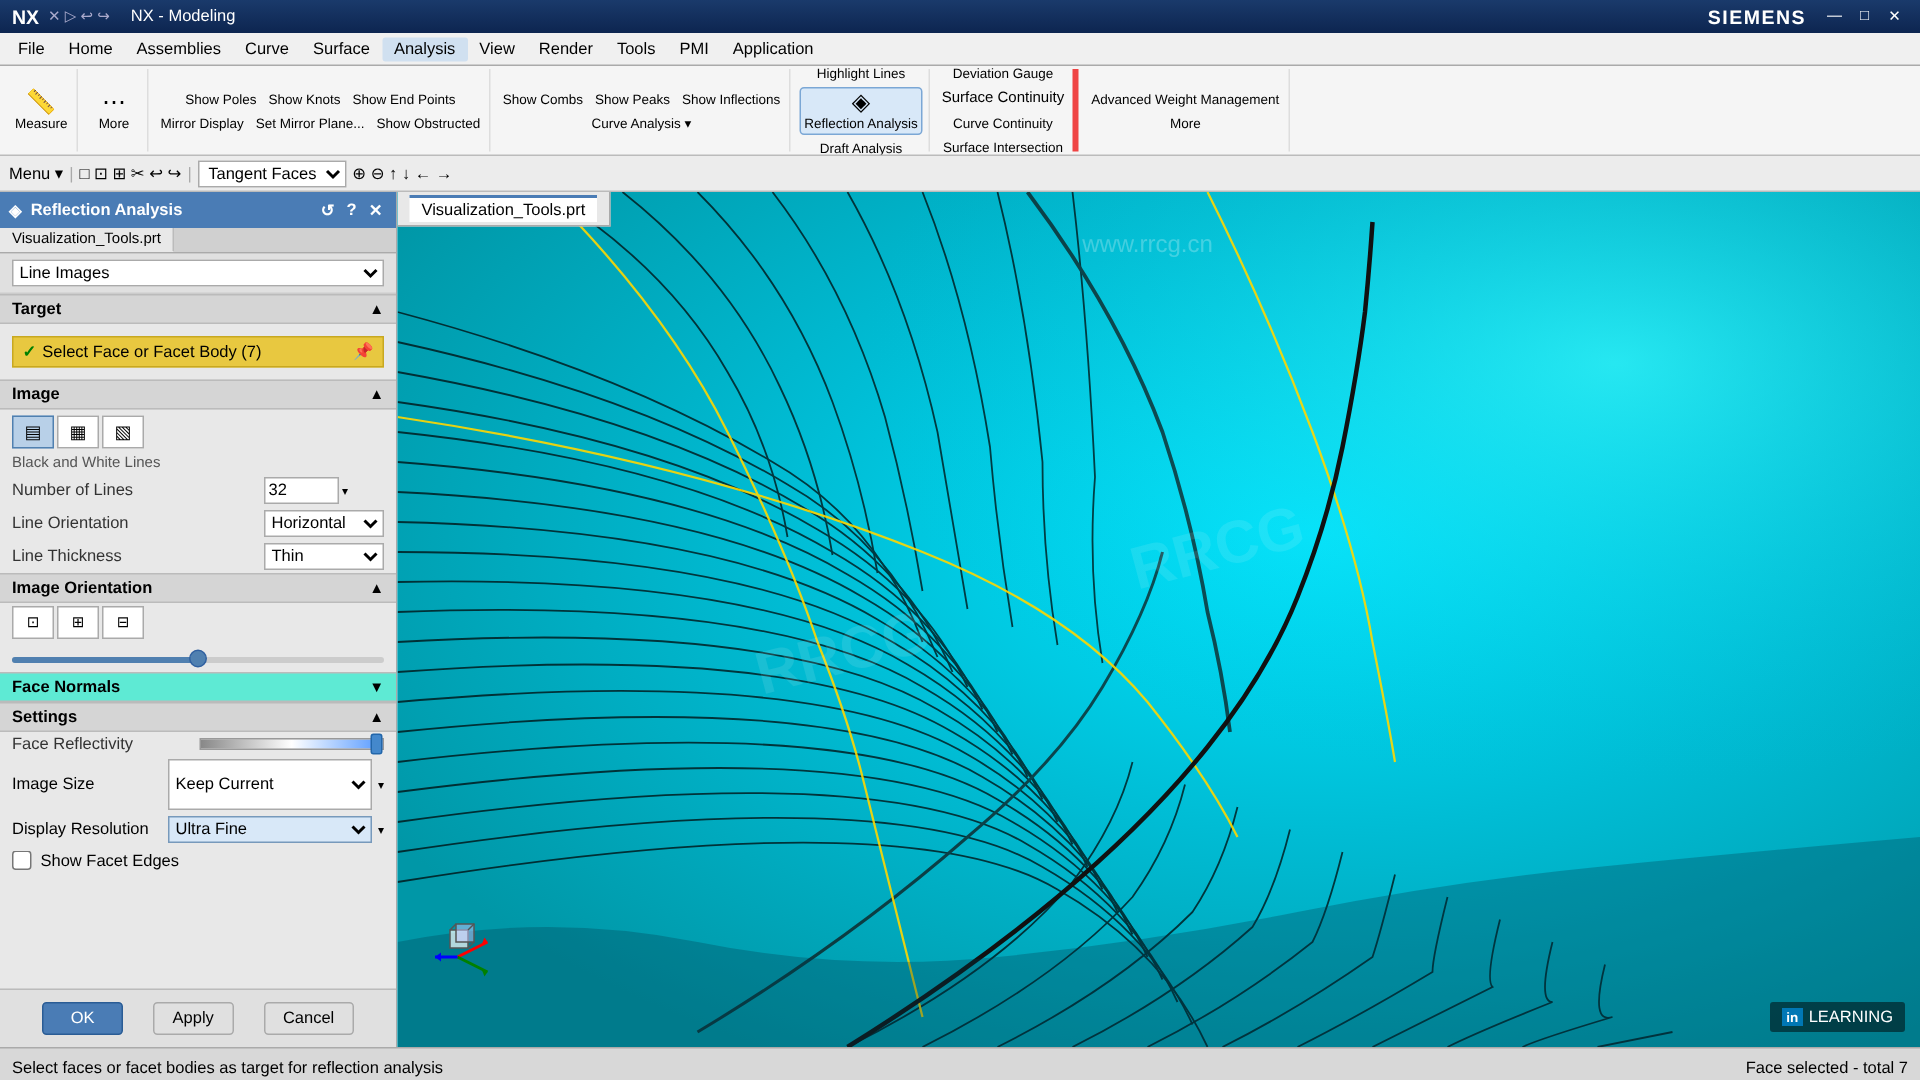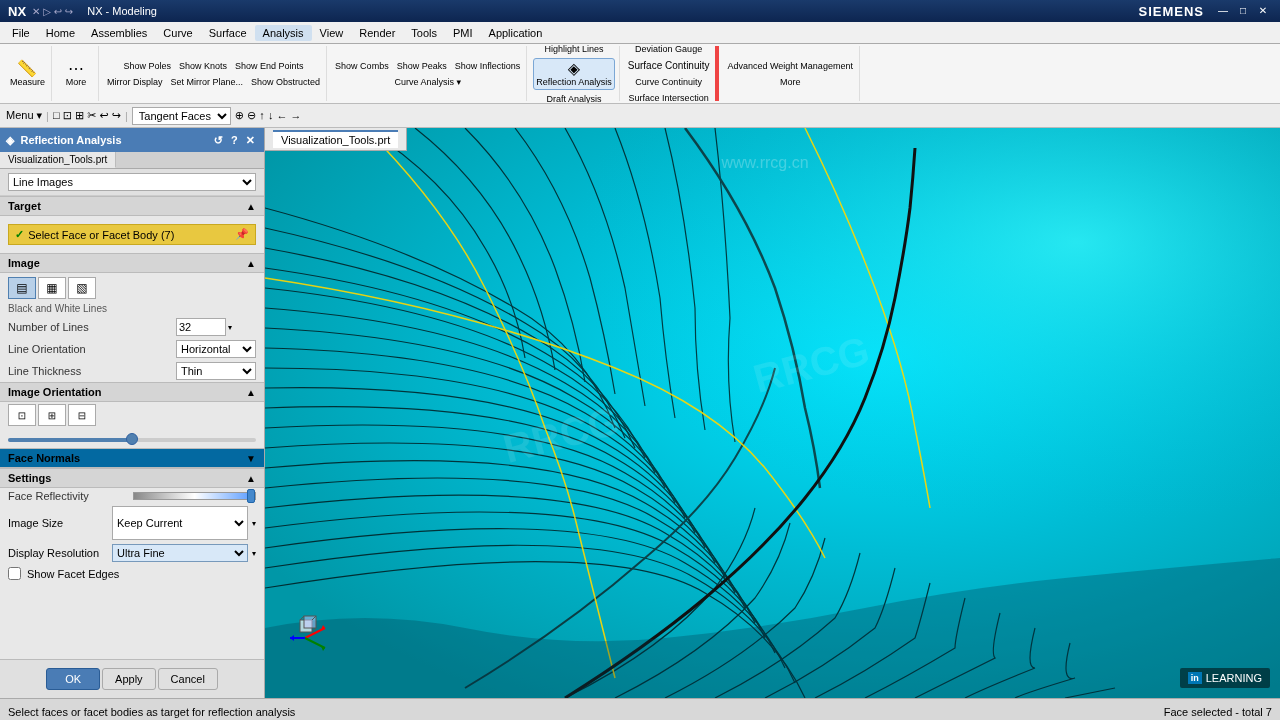--- a/index.html
+++ b/index.html
@@ -283,21 +283,21 @@
       border: 1px solid #aaa;
       background: white;
       cursor: pointer;
       display: flex;
       align-items: center;
       justify-content: center;
       font-size: 10px;
     }
 
     
-    .section-header.collapsed { background: #0369a1; }
+    .section-header.collapsed { background: #5eead4; }
 
     
     .face-reflectivity-row {
       display: flex;
       align-items: center;
       padding: 2px 8px;
       gap: 4px;
     }
     .reflectivity-bar {
       flex: 1;
@@ -348,21 +348,21 @@
       padding: 3px 8px;
       gap: 6px;
       font-size: 11px;
     }
 
     
     .action-btns {
       display: flex;
       align-items: center;
       justify-content: center;
-      gap: 2px;
+      gap: 20px;
       padding: 8px;
       background: #e0e0e0;
       border-top: 1px solid #bbb;
     }
     .btn-ok {
       padding: 4px 18px;
       background: #4a7cb5;
       color: white;
       border: 1px solid #2a5c95;
       border-radius: 3px;

